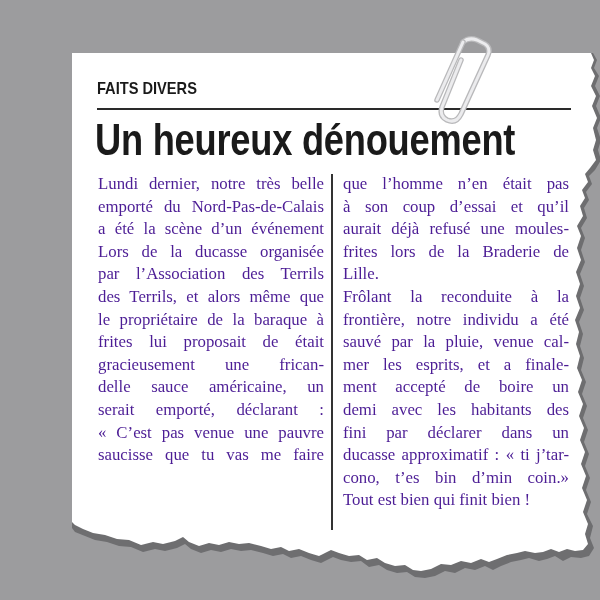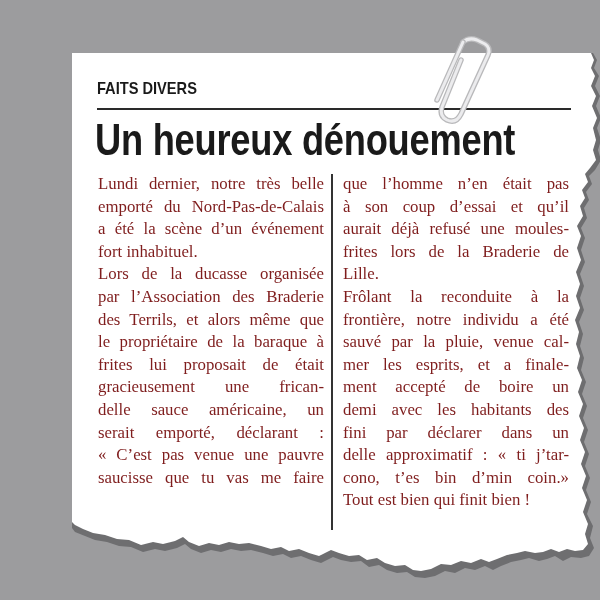--- a/index.html
+++ b/index.html
@@ -26,21 +26,21 @@
   .headline {
     position: absolute; left: 80px; top: 115px;
     font-family: "Liberation Sans", sans-serif;
     font-weight: bold; font-size: 45px; line-height: 50px; color: #1a1a1a;
     white-space: nowrap;
     transform: scaleX(0.806); transform-origin: left top;
     letter-spacing: -0.3px;
   }
   .col {
     position: absolute; top: 173px; width: 226px;
-    font-size: 16.8px; line-height: 22.6px; color: #7f1d1d;
+    font-size: 16.8px; line-height: 22.6px; color: #4c1d95;
     text-align: justify;
   }
   .col-left { left: 83px; }
   .col-right { left: 328px; }
   .line {
     display: block; height: 22.6px; white-space: nowrap;
     text-align: justify; text-align-last: justify;
     overflow: visible;
   }
   .line.last { text-align-last: left; }
@@ -89,23 +89,22 @@
   </svg>
 
   <div class="section-label">FAITS DIVERS</div>
   <div class="rule"></div>
   <div class="headline">Un heureux dénouement</div>
 
   <div class="col col-left">
     <span class="line">Lundi dernier, notre très belle</span>
     <span class="line">emporté du Nord-Pas-de-Calais</span>
     <span class="line">a été la scène d’un événement</span>
-    <span class="line last">fort inhabituel.</span>
     <span class="line">Lors de la ducasse organisée</span>
-    <span class="line">par l’Association des Braderie</span>
+    <span class="line">par l’Association des Terrils</span>
     <span class="line">des Terrils, et alors même que</span>
     <span class="line">le propriétaire de la baraque à</span>
     <span class="line">frites lui proposait de était</span>
     <span class="line">gracieusement une frican-</span>
     <span class="line">delle sauce américaine, un</span>
     <span class="line">serait emporté, déclarant :</span>
     <span class="line">« C’est pas venue une pauvre</span>
     <span class="line">saucisse que tu vas me faire</span>
   </div>
 
@@ -117,21 +116,21 @@
     <span class="line">aurait déjà refusé une moules-</span>
     <span class="line">frites lors de la Braderie de</span>
     <span class="line last">Lille.</span>
     <span class="line">Frôlant la reconduite à la</span>
     <span class="line">frontière, notre individu a été</span>
     <span class="line">sauvé par la pluie, venue cal-</span>
     <span class="line">mer les esprits, et a finale-</span>
     <span class="line">ment accepté de boire un</span>
     <span class="line">demi avec les habitants des</span>
     <span class="line">fini par déclarer dans un</span>
-    <span class="line">delle approximatif : « ti j’tar-</span>
+    <span class="line">ducasse approximatif : « ti j’tar-</span>
     <span class="line">cono, t’es bin d’min coin.»</span>
     <span class="line last">Tout est bien qui finit bien !</span>
   </div>
 
   <svg class="clip" viewBox="0 0 70 94">
     <path d="M38 8 Q44 3 52 6 L60 10 Q66 14 63 21 L36 80 Q31 90 22 86 Q14 82 17 73 L36 26" fill="none" stroke="#b9b9bb" stroke-width="5.5" stroke-linecap="round" stroke-linejoin="round"></path>
     <path d="M38 8 Q44 3 52 6 L60 10 Q66 14 63 21 L36 80 Q31 90 22 86 Q14 82 17 73 L36 26" fill="none" stroke="#ececee" stroke-width="3" stroke-linecap="round" stroke-linejoin="round"></path>
     <path d="M38 8 L12 66" fill="none" stroke="#b9b9bb" stroke-width="5.5" stroke-linecap="round"></path>
     <path d="M38 8 L12 66" fill="none" stroke="#ececee" stroke-width="3" stroke-linecap="round"></path>
   </svg>

